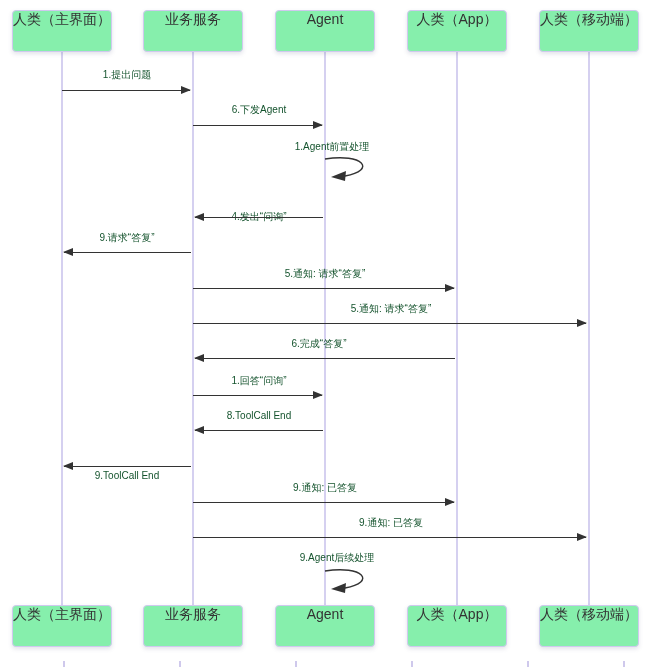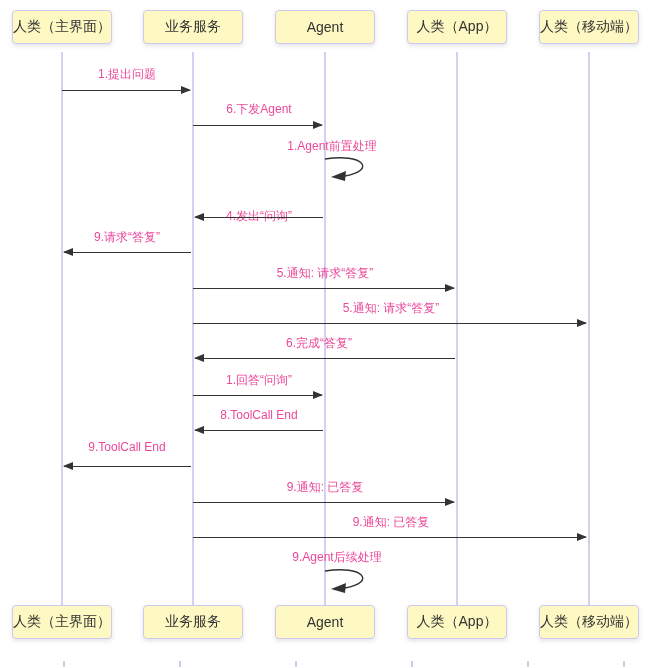--- a/index.html
+++ b/index.html
@@ -3,32 +3,32 @@
 <meta charset="utf-8">
 <style>
   html,body{margin:0;padding:0;background:#ffffff;}
   #canvas{
     position:relative;width:654px;height:668px;overflow:hidden;
     background:#ffffff;
     font-family:"Liberation Sans","DejaVu Sans",sans-serif;
     color:#333333;
   }
   .actor{
-    position:absolute;width:100px;height:34px;box-sizing:border-box;
-    background:#fef9c3;border:1px solid #CFC9EE;border-radius:4px;
-    display:flex;align-items:center;justify-content:center;
+    position:absolute;width:100px;height:42px;box-sizing:border-box;
+    background:#86efac;border:1px solid #CFC9EE;border-radius:4px;
+    display:flex;align-items:flex-start;justify-content:center;
     font-size:14px;color:#333;white-space:nowrap;
     box-shadow:0 2px 4px rgba(100,100,140,0.18);
   }
   .lifeline{
     position:absolute;top:52px;height:553px;width:2px;background:#D5D0F0;
   }
   .msg-label{
     position:absolute;transform:translateX(-50%);
-    font-size:12px;line-height:15px;color:#ec4899;white-space:nowrap;
+    font-size:10px;line-height:15px;color:#14532d;white-space:nowrap;
   }
   .arrow{position:absolute;height:0;border-top:1.5px solid #333;}
   .head-r{position:absolute;right:-1px;top:-5px;width:0;height:0;
     border-left:10px solid #333;border-top:4.5px solid transparent;border-bottom:4.5px solid transparent;}
   .head-l{position:absolute;left:-1px;top:-5px;width:0;height:0;
     border-right:10px solid #333;border-top:4.5px solid transparent;border-bottom:4.5px solid transparent;}
   .loop-svg{position:absolute;overflow:visible;}
   .tick{position:absolute;width:2px;height:6px;background:#CFC9EC;top:661px;}
 </style>
 </head>
@@ -118,21 +118,21 @@
   <div class="msg-label" style="left:259px;top:373px">1.回答“问询”</div>
   <div class="arrow" style="left:193px;top:395px;width:129px">
       <i class="head-r"></i>
     </div>
 
   <div class="msg-label" style="left:259px;top:408px">8.ToolCall End</div>
   <div class="arrow" style="left:195px;top:430px;width:128px">
       <i class="head-l"></i>
     </div>
 
-  <div class="msg-label" style="left:127px;top:440px">9.ToolCall End</div>
+  <div class="msg-label" style="left:127px;top:468px">9.ToolCall End</div>
   <div class="arrow" style="left:64px;top:466px;width:127px">
       <i class="head-l"></i>
     </div>
 
   <div class="msg-label" style="left:325px;top:480px">9.通知: 已答复</div>
   <div class="arrow" style="left:193px;top:502px;width:261px">
       <i class="head-r"></i>
     </div>
 
   <div class="msg-label" style="left:391px;top:515px">9.通知: 已答复</div>

